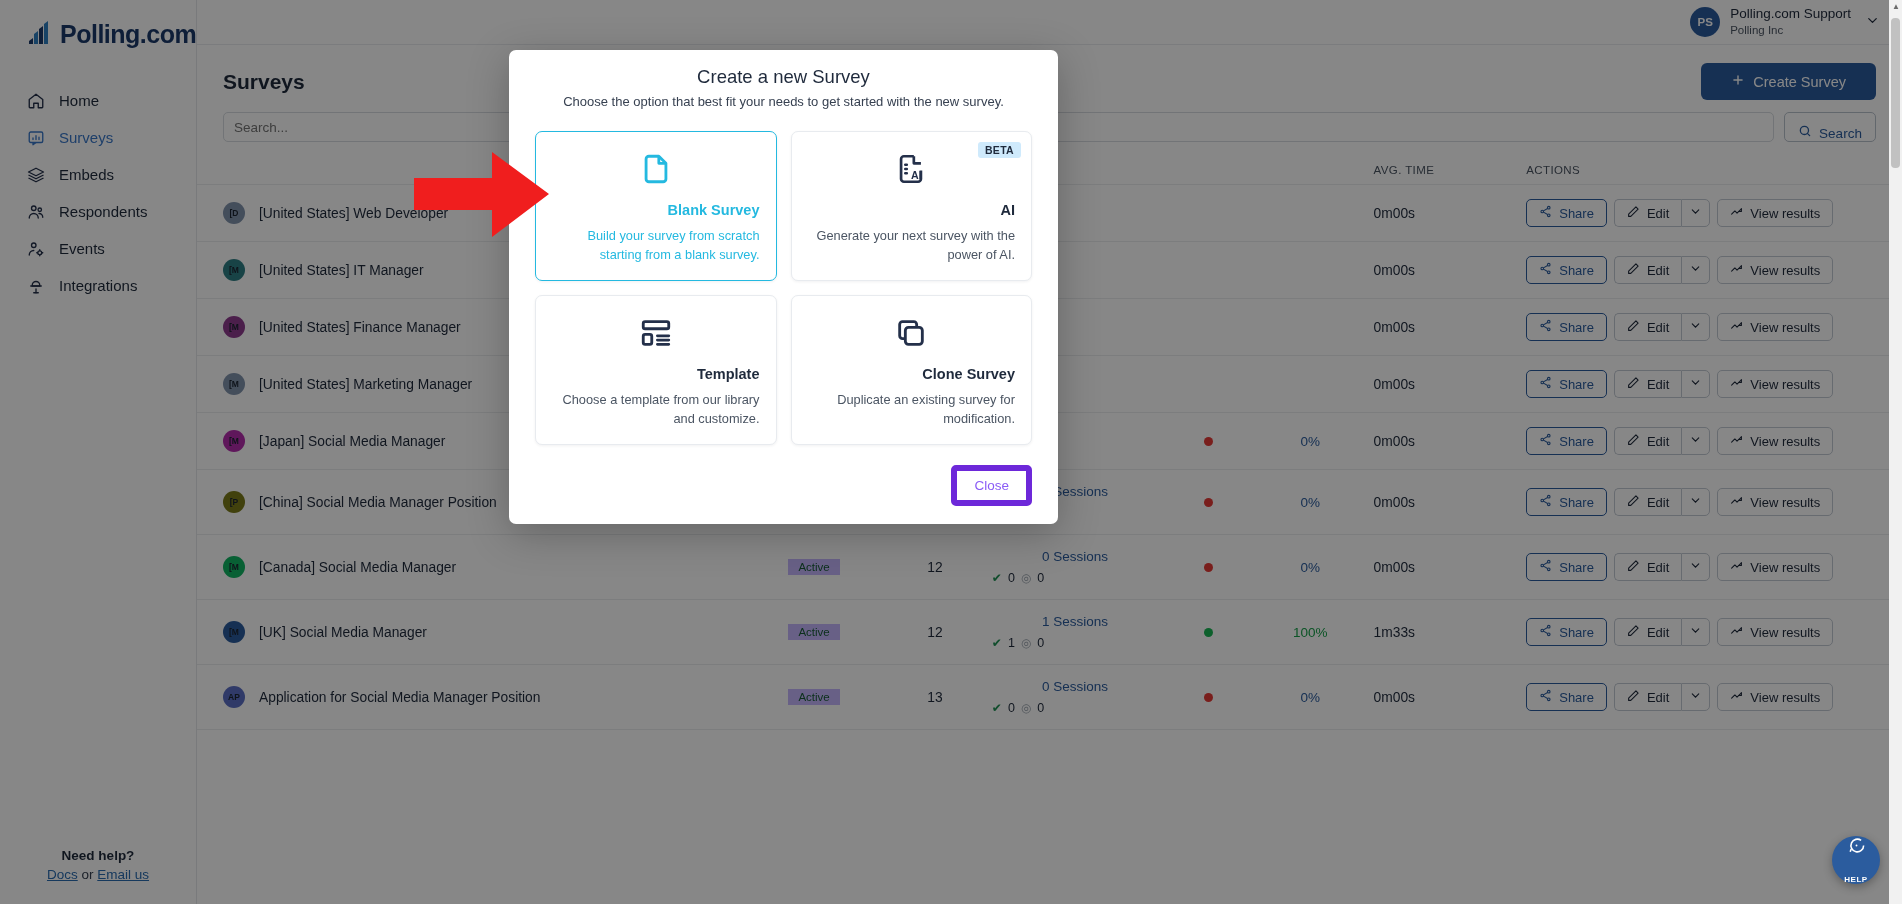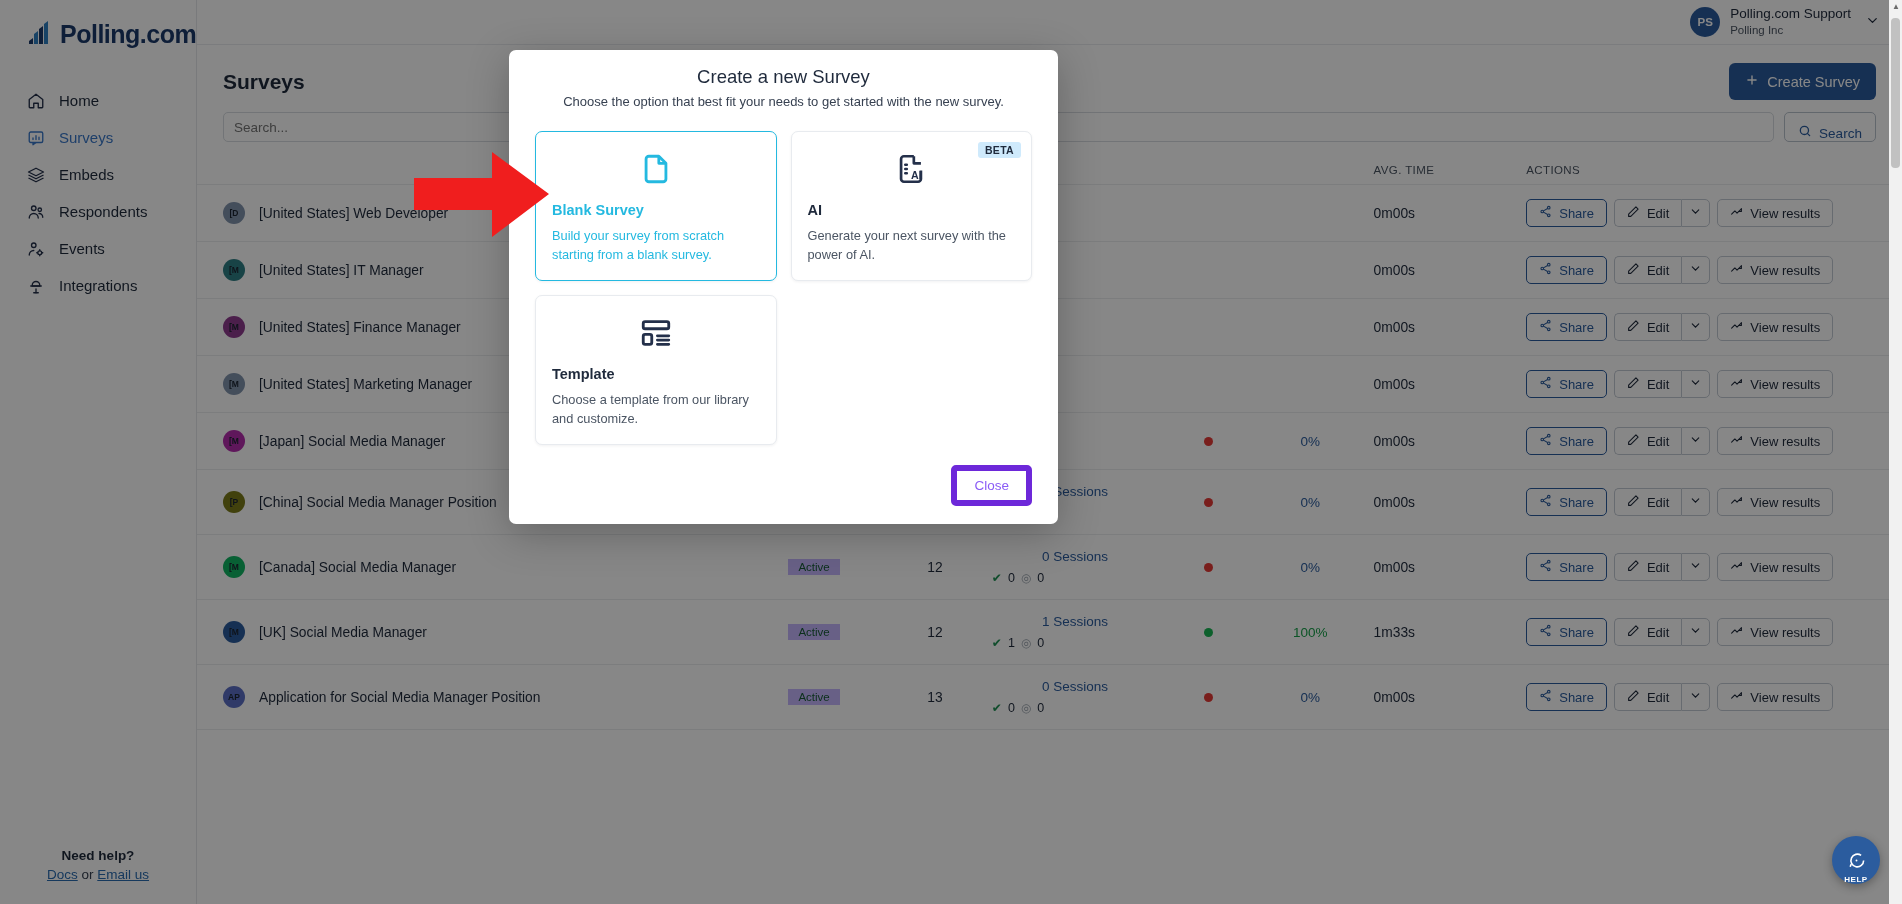--- a/index.html
+++ b/index.html
@@ -49,21 +49,21 @@
   .user-names .n1 { font-size: 13.5px; color: #1f2a3c; }
   .user-names .n2 { font-size: 11.5px; color: #4b5563; }
   .caret { color: #1f2a3c; font-size: 12px; margin-left: 4px; }
 
   
   .main { position: absolute; left: 197px; top: 45px; right: 0; bottom: 0; background: #fff; overflow: hidden; }
   .page-head { display: flex; align-items: center; justify-content: space-between; padding: 18px 26px 12px 26px; }
   .page-title { font-size: 21px; color: #1f2a3c; }
   .btn-create {
     background: #2b5c9e; color: #fff; border: none; border-radius: 6px;
-    padding: 10px 16px; font-size: 14.5px; display: flex; align-items: center; gap: 8px; cursor: pointer;
+    padding: 10px 30px; font-size: 14.5px; display: flex; align-items: center; gap: 8px; cursor: pointer;
   }
   .search-row { display: flex; gap: 0; padding: 0 26px; align-items: center; }
   .search-input {
     flex: 1; height: 30px; border: 1px solid #d7dbe0; border-radius: 5px;
     padding: 0 10px; font-size: 13.5px; color: #6b7280; background: #fff;
     font-family: "Liberation Sans", sans-serif;
   }
   .btn-search {
     margin-left: 10px; width: 92px; height: 30px; border: 1px solid #b9c2cc; border-radius: 5px;
     background: #fff; color: #2b5c9e; font-size: 13.5px; display: flex; align-items: flex-end;
@@ -119,21 +119,21 @@
   .modal {
     position: absolute; left: 509px; top: 50px; width: 549px;
     background: #fff; border-radius: 7px; z-index: 60;
     padding: 16px 26px 18px 26px; box-shadow: 0 10px 40px rgba(0,0,0,0.25);
   }
   .modal h2 { font-size: 18.5px; font-weight: 400; color: #1f2a3c; text-align: center; }
   .modal .sub { font-size: 13px; color: #374151; text-align: center; margin-top: 6px; }
   .cards { display: grid; grid-template-columns: 1fr 1fr; gap: 14px; margin-top: 22px; }
   .card {
     border: 1px solid #e8ebef; border-radius: 7px; background: #fff; min-height: 138px;
-    padding: 18px 16px 16px 16px; text-align: left; position: relative; cursor: pointer;
+    padding: 18px 16px 16px 16px; text-align: right; position: relative; cursor: pointer;
     box-shadow: 0 1px 3px rgba(16,24,40,0.06);
   }
   .card.selected { border: 1px solid #24b9e0; }
   .card .c-icon { height: 38px; display: flex; align-items: center; justify-content: center; color: #24304a; }
   .card.selected .c-icon { color: #24b9e0; }
   .card .c-title { font-size: 14.5px; font-weight: 600; color: #1f2a3c; margin-top: 14px; }
   .card.selected .c-title { color: #24b9e0; font-weight: 600; }
   .card .c-desc { font-size: 12.8px; color: #4b5563; margin-top: 9px; line-height: 1.45; }
   .card.selected .c-desc { color: #24b9e0; }
   .beta {
@@ -146,21 +146,21 @@
     padding: 7px 17px; font-size: 13.5px; cursor: pointer; font-family: "Liberation Sans", sans-serif;
   }
 
   
   .arrow { position: absolute; left: 414px; top: 152px; z-index: 70; pointer-events: none; }
 
   
   .fab {
     position: absolute; right: 22px; bottom: 20px; width: 48px; height: 48px; border-radius: 50%;
     background: #2b5c9e; color: #fff; display: flex; flex-direction: column; align-items: center;
-    justify-content: flex-end; z-index: 45; cursor: pointer; box-shadow: 0 3px 10px rgba(0,0,0,0.3);
+    justify-content: space-between; z-index: 45; cursor: pointer; box-shadow: 0 3px 10px rgba(0,0,0,0.3);
   }
   .fab .fl { font-size: 8px; font-weight: 700; letter-spacing: 0.5px; margin-top: 1px; }
 
   
   .scrollbar { position: absolute; right: 0; top: 0; width: 13px; height: 904px; background: #f1f1f1; z-index: 46; }
   .scroll-thumb { position: absolute; top: 18px; left: 2px; width: 9px; height: 150px; background: #c1c1c1; border-radius: 4px; }
   .scroll-up { position:absolute; top:2px; left:3px; font-size:8px; color:#6b6b6b; }
 </style>
 </head>
 <body>
@@ -710,20 +710,30 @@
           <svg viewBox="0 0 24 24" width="34" height="34" fill="none" stroke="currentColor" stroke-width="2" stroke-linejoin="round" stroke-linecap="round">
               <rect x="3" y="4" width="18" height="5" rx="1.3"></rect>
               <rect x="3" y="13" width="6" height="7" rx="1.3"></rect>
               <path d="M13 14h8M13 17h8M13 20h8"></path>
             </svg>
         </div>
         <div class="c-title">Template</div>
         <div class="c-desc">Choose a template from our library and customize.</div>
       </div>
 
+      <div class="card">
+        <div class="c-icon">
+          <svg viewBox="0 0 24 24" width="34" height="34" fill="none" stroke="currentColor" stroke-width="2" stroke-linejoin="round">
+              <rect x="8" y="8" width="12" height="12" rx="2.2"></rect>
+              <path d="M16 8V6a2 2 0 0 0-2-2H6a2 2 0 0 0-2 2v8a2 2 0 0 0 2 2h2"></path>
+            </svg>
+        </div>
+        <div class="c-title">Clone Survey</div>
+        <div class="c-desc">Duplicate an existing survey for modification.</div>
+      </div>
 
     </div>
 
     <div class="modal-foot">
       <button class="btn-close">Close</button>
     </div>
   </div>
 
   <div class="arrow">
     <svg width="135" height="85" viewBox="0 0 135 85">

